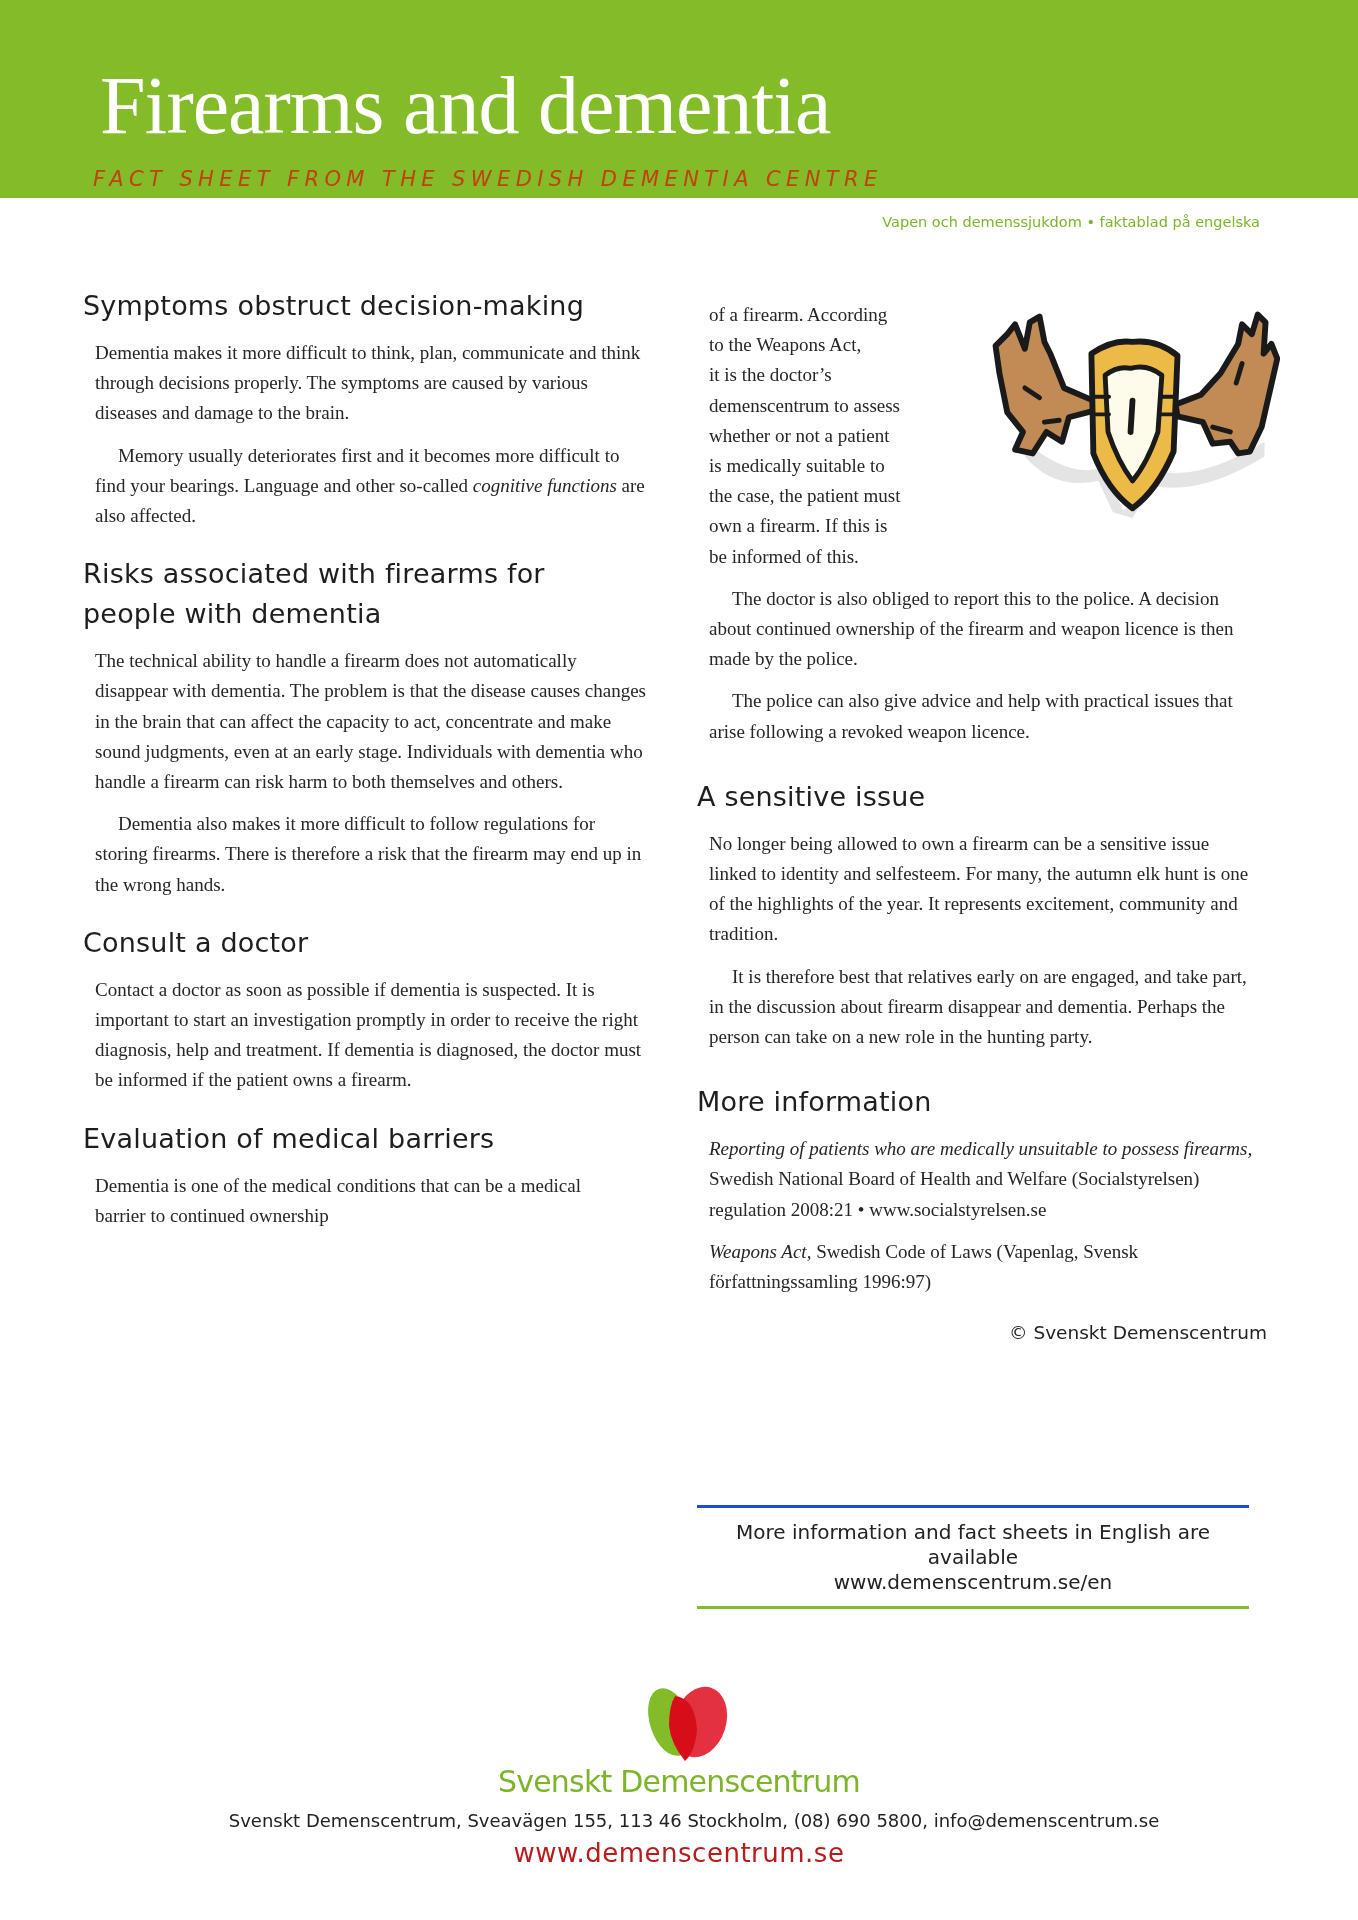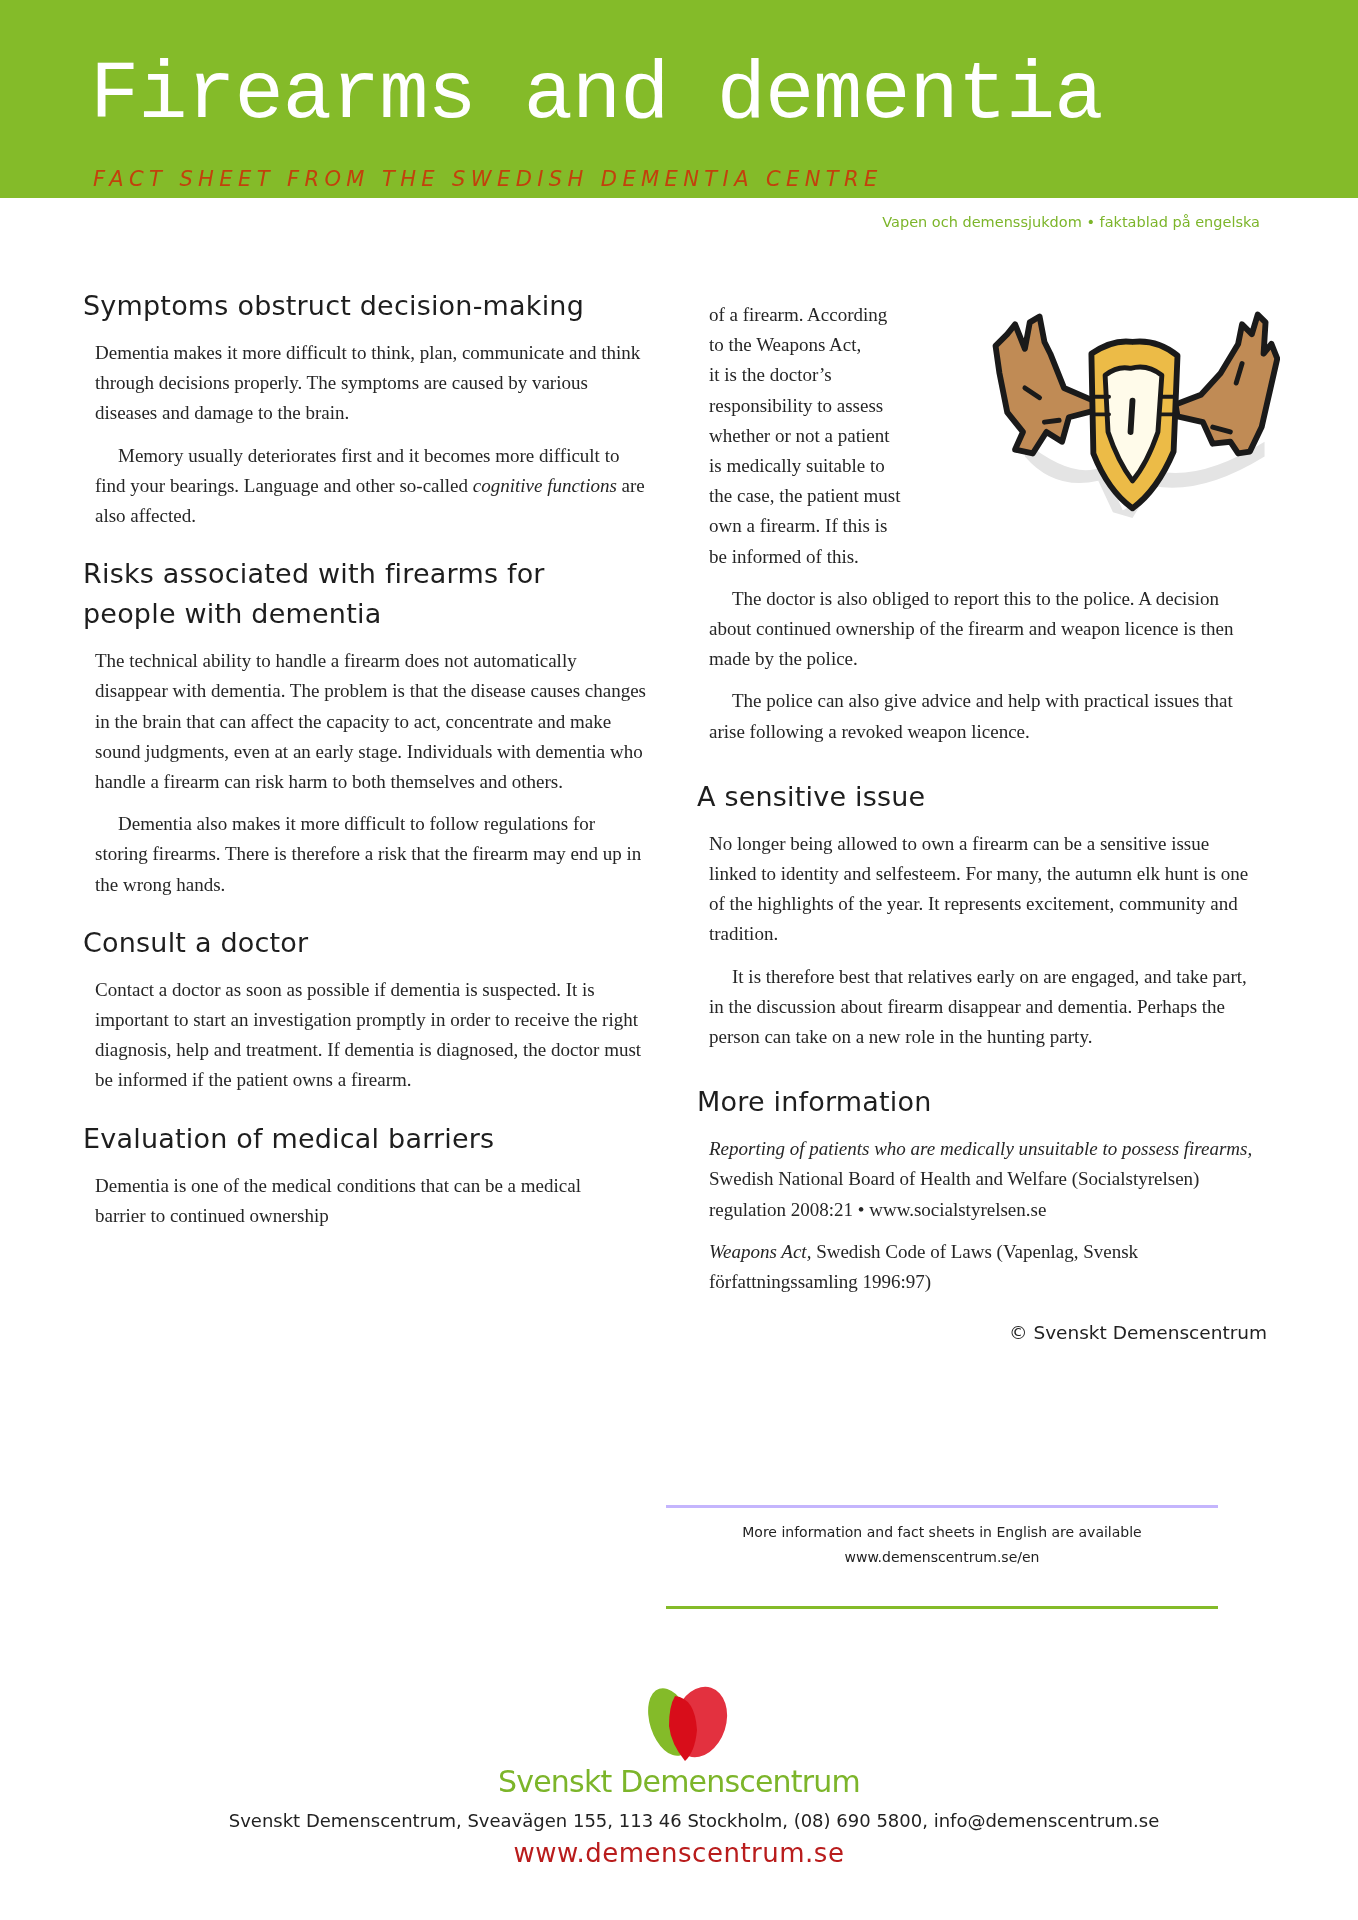--- a/index.html
+++ b/index.html
@@ -6,22 +6,22 @@
   body {
     width: 1358px; height: 1920px; position: relative; overflow: hidden;
     background: #ffffff; color: #222222;
     font-family: "Liberation Serif", "DejaVu Serif", serif;
   }
   .abs { position: absolute; }
 
   
   #header-band { left: 0; top: 0; width: 1358px; height: 198px; background: #84bb29; }
   #title {
-    left: 88px; top: 46px; margin: 2px;
-    font-family: Liberation Mono, monospace; font-weight: 200;
+    left: 88px; top: 46px; margin: 12px;
+    font-family: Liberation Serif, serif; font-weight: 200;
     font-size: 82px; line-height: 96px; color: #ffffff; letter-spacing: -1px;
     font-stretch: condensed;
   }
   #subtitle {
     left: 93px; top: 164px; color: #c2410c;
     font-family: "DejaVu Sans", sans-serif; font-size: 21px; letter-spacing: 5.4px; line-height: 30px;
     font-weight: 300;
     font-style: italic;
   }
   #swedish-tag {
@@ -51,24 +51,24 @@
   }
   .wrapline { display: block; }
 
   #copyright {
     text-align: right; font-family: "DejaVu Sans", sans-serif; font-size: 18.5px;
     line-height: 28px; color: #222; margin-top: 22px;
   }
 
   
   #info-box {
-    left: 666px; top: 1505px; width: 552px; height: 104px;
-    border-top: 3px solid #c4b5fd; border-bottom: 3px solid #84bb29;
+    left: 697px; top: 1505px; width: 552px; height: 104px;
+    border-top: 3px solid #1d4ed8; border-bottom: 3px solid #84bb29;
     text-align: center; font-family: "DejaVu Sans", sans-serif;
-    font-size: 14px; line-height: 25px; color: #222;
+    font-size: 20px; line-height: 25px; color: #222;
     padding-top: 12px; box-sizing: border-box;
   }
 
   
   #logo { left: 645px; top: 1686px; width: 86px; height: 76px; }
   #brand-name {
     left: 0; width: 1358px; top: 1762px; text-align: center; color: #7cb52a;
     font-family: "DejaVu Sans", sans-serif; font-size: 30px; line-height: 40px; letter-spacing: -0.8px;
     font-weight: 500;
   }
@@ -112,21 +112,21 @@
     <p style="width:540px">Dementia is one of the medical conditions that can be a medical barrier to continued ownership</p>
   </div>
 </div>
 
 <div id="col-right" class="col">
   <div class="section">
     <p>
       <span class="wrapline">of a firearm. According</span>
       <span class="wrapline">to the Weapons Act,</span>
       <span class="wrapline">it is the doctor’s</span>
-      <span class="wrapline">responsibility to assess</span>
+      <span class="wrapline">demenscentrum to assess</span>
       <span class="wrapline">whether or not a patient</span>
       <span class="wrapline">is medically suitable to</span>
       <span class="wrapline">the case, the patient must</span>
       <span class="wrapline">own a firearm. If this is</span>
       <span class="wrapline">be informed of this.</span>
     </p>
     <p class="indent">The doctor is also obliged to report this to the police. A decision about continued ownership of the firearm and weapon licence is then made by the police.</p>
     <p class="indent">The police can also give advice and help with practical issues that arise following a revoked weapon licence.</p>
   </div>
 

